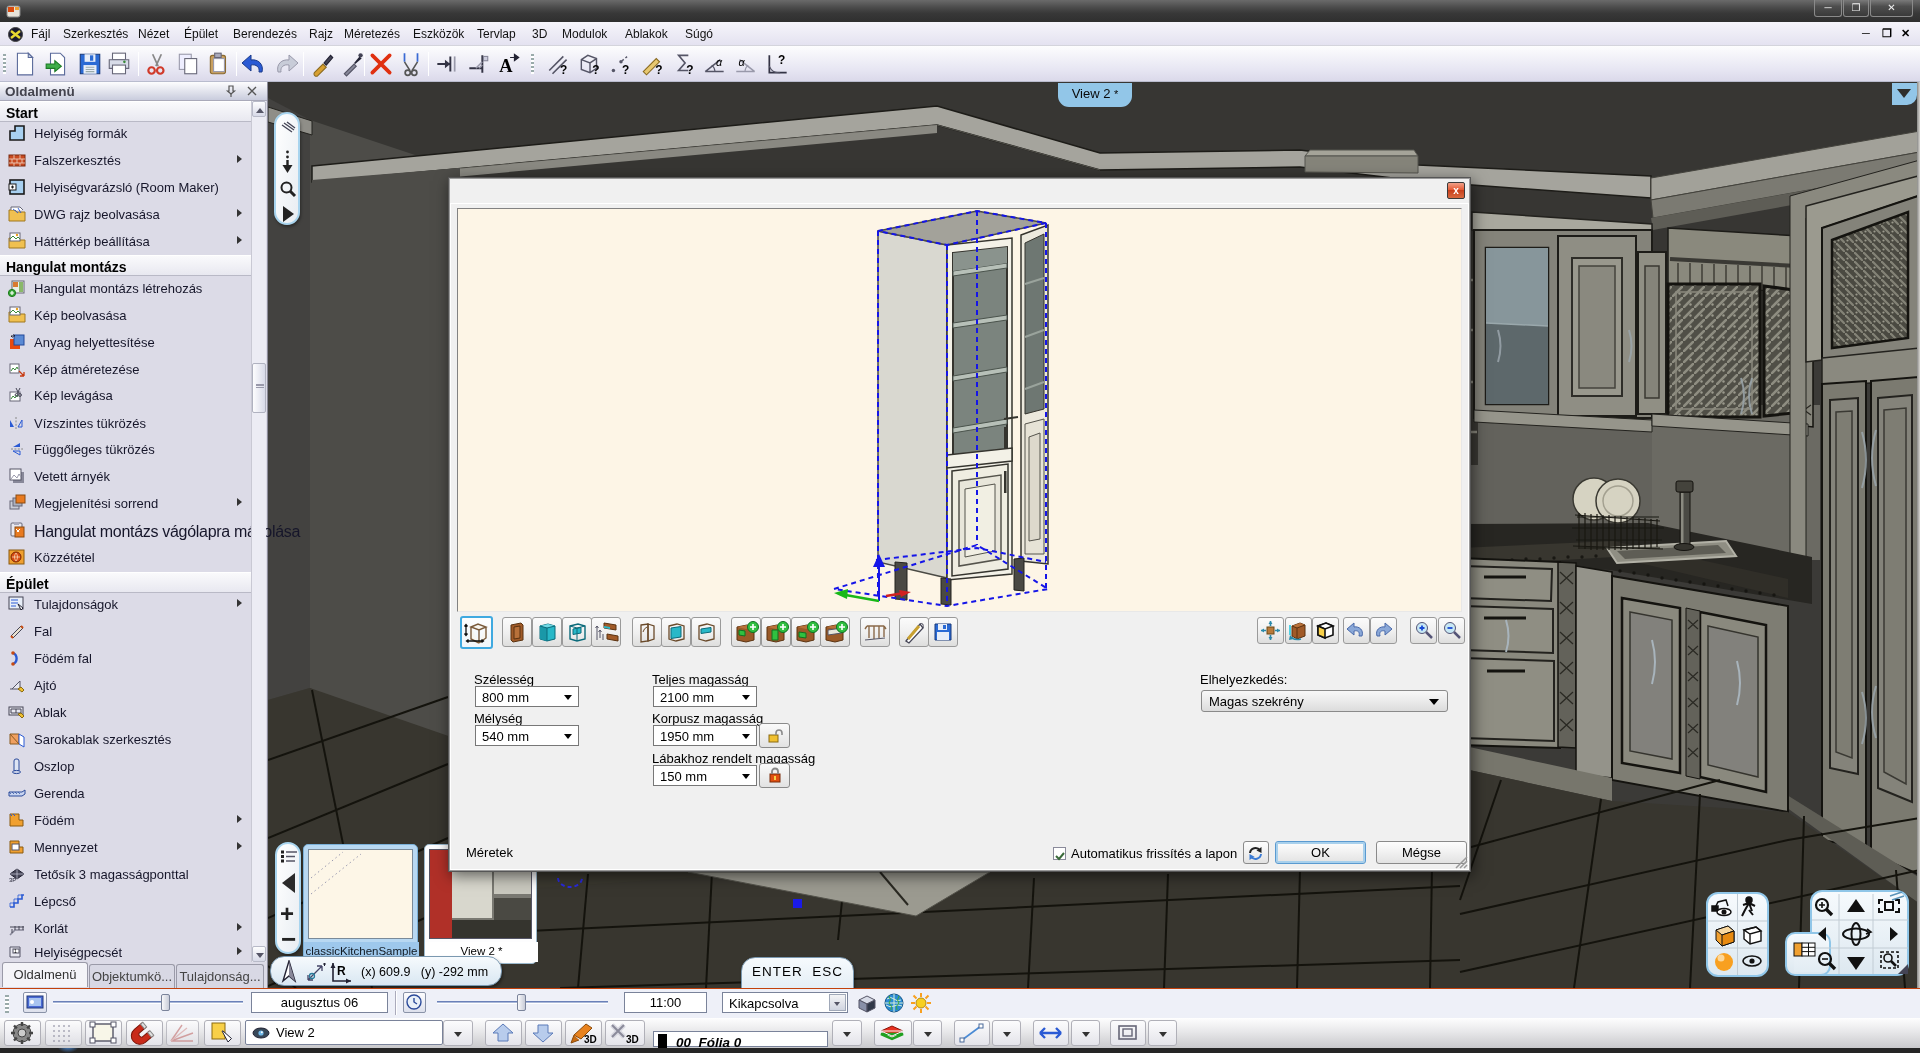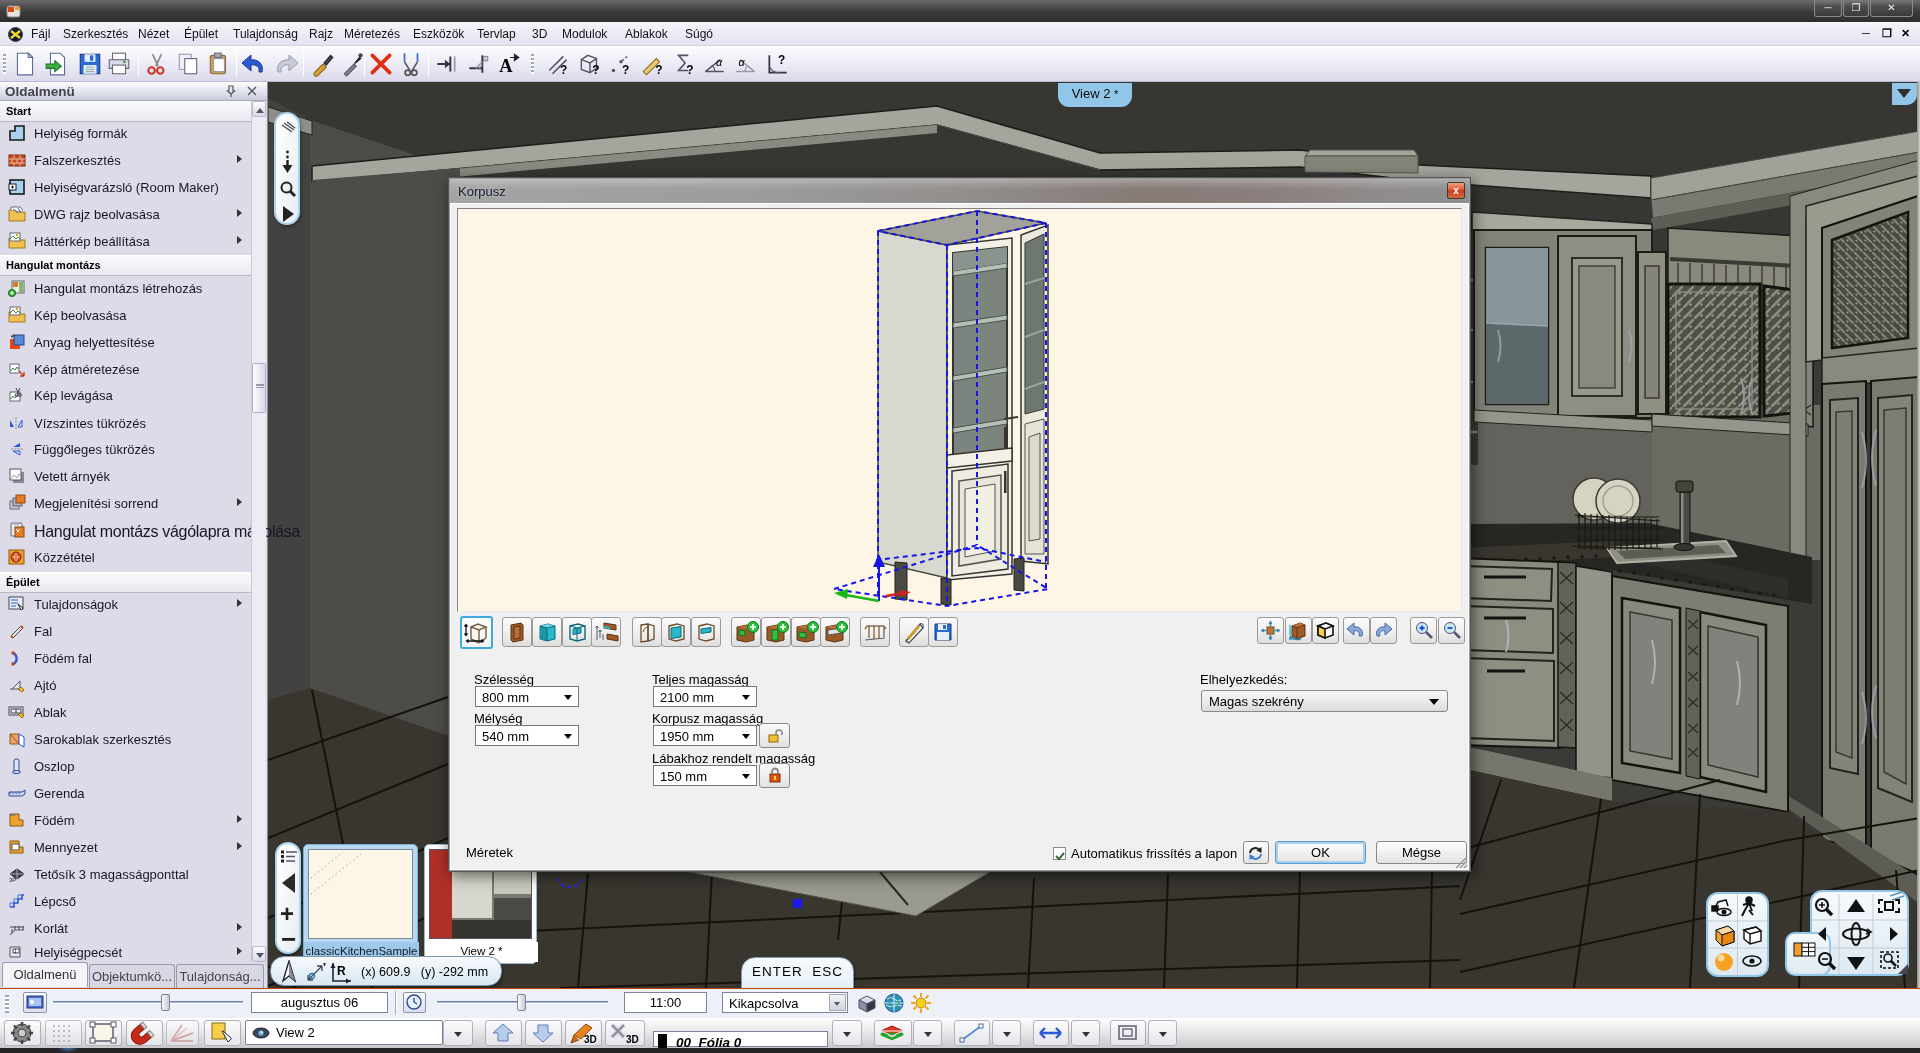--- a/index.html
+++ b/index.html
@@ -25,21 +25,21 @@
 
 #toolbar { left:0; top:46px; width:1920px; height:36px; background:linear-gradient(#fdfdfe,#e6e5f2 70%,#dbd9ea); border-bottom:1px solid #b9bcce; }
 .tbico { position:absolute; top:5px; width:26px; height:26px; }
 .tbsep { position:absolute; top:6px; width:1px; height:24px; background:#b9bcc9; border-right:1px solid #fff; }
 
 
 #panel { left:0; top:82px; width:268px; height:880px; background:#dcdbe7; border-right:1px solid #8b8b99; }
 #panelhdr { position:absolute; left:0; top:0; width:267px; height:19px; background:linear-gradient(#fdfdfe,#c9ccdd); border-bottom:1px solid #a9a9b9; }
 #panelhdr b { position:absolute; left:5px; top:2px; font-size:13.5px; color:#44444e; }
 .sechdr { position:absolute; left:0; width:252px; height:21px; background:linear-gradient(#fafafc,#e8e8f0); border-bottom:1px solid #b9b9c6; border-top:1px solid #fff; }
-.sechdr b { position:absolute; left:6px; top:3px; font-size:11px; color:#000; }
+.sechdr b { position:absolute; left:6px; top:3px; font-size:14px; color:#000; }
 .pitem { position:absolute; left:0; width:252px; height:27px; font-size:13px; color:#16162a; }
 .pitem .txt { position:absolute; left:34px; top:6px; white-space:nowrap; }
 .pitem .ic { position:absolute; left:8px; top:4px; width:18px; height:18px; }
 .pitem .arr { position:absolute; right:10px; top:8px; width:0; height:0; border-left:5px solid #333; border-top:4px solid transparent; border-bottom:4px solid transparent; }
 #pscroll { position:absolute; right:1px; top:19px; width:15px; height:861px; background:#ececf4; border-left:1px solid #c9c9d4; }
 
 
 #viewport { left:268px; top:82px; width:1652px; height:906px; background:#3b3a37; overflow:hidden; }
 
 
@@ -87,21 +87,21 @@
   </div>
   <div class="abs" id="menubar">
     <svg style="position:absolute;left:8px;top:5px" width="15" height="15" viewBox="0 0 15 15">
         <circle cx="7.5" cy="7.5" r="7" fill="#1a1a2e" stroke="#444"></circle>
         <path d="M3 4 L12 11 M12 4 L3 11" stroke="#e8d830" stroke-width="2.4"></path>
       </svg>
     <span class="mi" style="left:31px">Fájl</span>
     <span class="mi" style="left:63px">Szerkesztés</span>
     <span class="mi" style="left:138px">Nézet</span>
     <span class="mi" style="left:184px">Épület</span>
-    <span class="mi" style="left:233px">Tulajdonság</span>
+    <span class="mi" style="left:233px">Berendezés</span>
     <span class="mi" style="left:309px">Rajz</span>
     <span class="mi" style="left:344px">Méretezés</span>
     <span class="mi" style="left:413px">Eszközök</span>
     <span class="mi" style="left:477px">Tervlap</span>
     <span class="mi" style="left:532px">3D</span>
     <span class="mi" style="left:562px">Modulok</span>
     <span class="mi" style="left:625px">Ablakok</span>
     <span class="mi" style="left:685px">Súgó</span>
     <span class="mdico" style="left:1862px;top:5px">─</span>
     <span class="mdico" style="left:1882px;top:5px">❐</span>
@@ -1017,23 +1017,20 @@
           <rect x="12" y="8" width="9" height="7" fill="none" stroke="#667" stroke-width="1.4"></rect>
         </svg></div>
     <div class="bbtn" style="left:1148px;width:29px">
         <div class="ddarr" style="left:10px;top:11px"></div>
       </div>
   </div>
   <div class="abs" id="bedge">
       <div style="position:absolute;left:57px;top:0;width:22px;height:5px;background:radial-gradient(ellipse at center -2px,#4a8ad8,#252525 70%)"></div>
     </div>
   <div class="abs" id="dialog">
-    <div id="dlgtitle">
-        <span>Korpusz</span>
-      </div>
     <div id="dlgclose">x</div>
     <div id="dlgbody">
       <div id="canvas">
         <svg width="1003" height="402" viewBox="0 0 1003 402">
 
           <polygon points="420,22 489,36 489,369 420,353" fill="#d9d8d0" stroke="#4a4a44" stroke-width="1.5"></polygon>
           <polygon points="420,22 519,2 588,14 489,36" fill="#a3a29a" stroke="#4a4a44" stroke-width="1.5"></polygon>
 
           <polygon points="489,36 554,29 554,365 489,371" fill="#f3f1e7" stroke="#35342e" stroke-width="1.5"></polygon>
 

